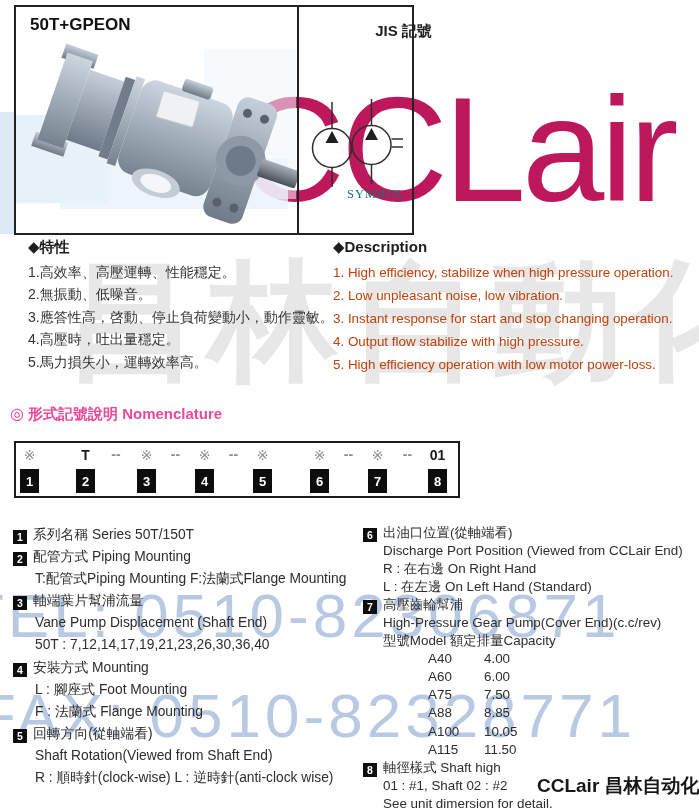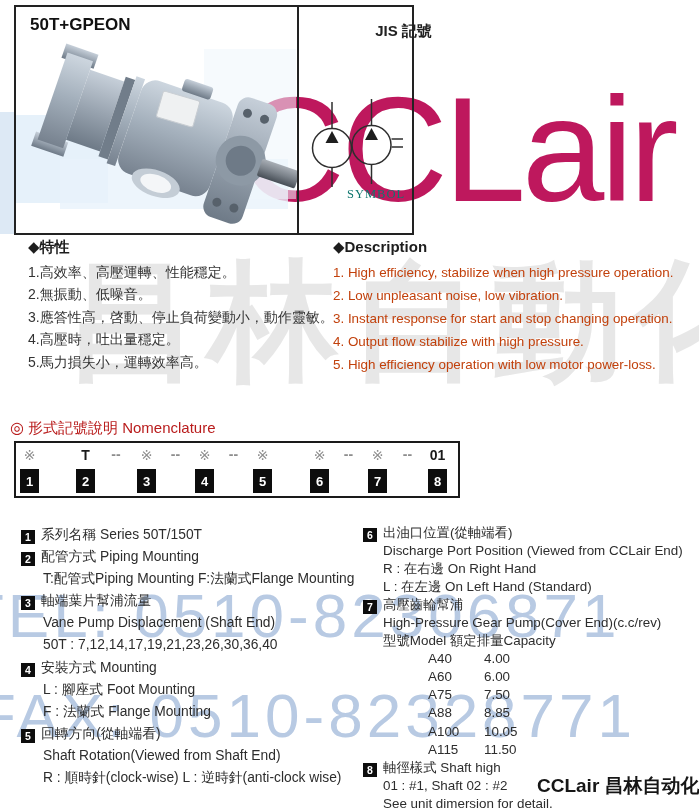--- a/index.html
+++ b/index.html
@@ -34,33 +34,33 @@
   .sym-caption{position:absolute;top:180px;width:100%;font-size:12.5px;color:#0f766e;letter-spacing:1px;font-family:Liberation Serif, serif;}
 
   
   .features{position:absolute;left:28px;top:237px;width:302px;z-index:2;}
   .desc{position:absolute;left:333px;top:237px;width:366px;z-index:2;}
   .features .hd,.desc .hd{font-size:15px;font-weight:bold;color:#1d1d1d;height:24px;line-height:20px;}
   .features .li{font-size:14px;color:#333;line-height:22.4px;white-space:nowrap;}
   .desc .li{font-size:13.4px;color:#c2410c;line-height:23px;white-space:nowrap;}
 
   
-  .nom-hd{position:absolute;left:10px;top:418px;font-size:15px;font-weight:normal;color:#b91c1c;z-index:2;}
+  .nom-hd{position:absolute;left:10px;top:404px;font-size:15px;font-weight:bold;color:#ec4899;z-index:2;}
   .nom-ico{font-size:16px;margin-right:4px;}
   .nomtable{position:absolute;left:14px;top:441px;width:442px;height:53px;border:2px solid #1a1a1a;
             background:#fff;z-index:2;}
   .nom-sym{position:absolute;top:4px;width:26px;text-align:center;font-size:14px;}
   .nom-sym.gray{color:#8d8d8d;}
   .nom-sym.dark{color:#1a1a1a;font-weight:bold;}
   .nom-dash{position:absolute;top:3px;width:20px;text-align:center;font-size:14px;font-weight:bold;color:#8d8d8d;}
   .nom-box{position:absolute;top:26px;width:19px;height:24px;background:#0d0d0d;color:#fff;
            font-size:13px;font-weight:bold;display:flex;align-items:center;justify-content:center;}
 
   
-  .legend-l{position:absolute;left:21px;top:524px;width:348px;z-index:2;}
+  .legend-l{position:absolute;left:13px;top:524px;width:348px;z-index:2;}
   .legend-r{position:absolute;left:363px;top:524px;width:336px;z-index:2;}
   .legend-l .row{height:22.1px;line-height:22.1px;font-size:13.8px;color:#2d2d2d;white-space:nowrap;}
   .legend-r .row{height:18.05px;line-height:18.05px;font-size:13.4px;color:#2d2d2d;white-space:nowrap;}
   .legend-l .sub{padding-left:22px;}
   .legend-r .sub{padding-left:20px;}
   .legend-r .trow{padding-left:29px;}
   .legend-r .trow .m{display:inline-block;width:56px;margin-left:36px;}
   .badge{display:inline-flex;width:14px;height:14px;background:#0d0d0d;color:#fff;font-size:10.5px;
          font-weight:bold;align-items:center;justify-content:center;margin-right:6px;transform:translateY(2px);}
 </style>

